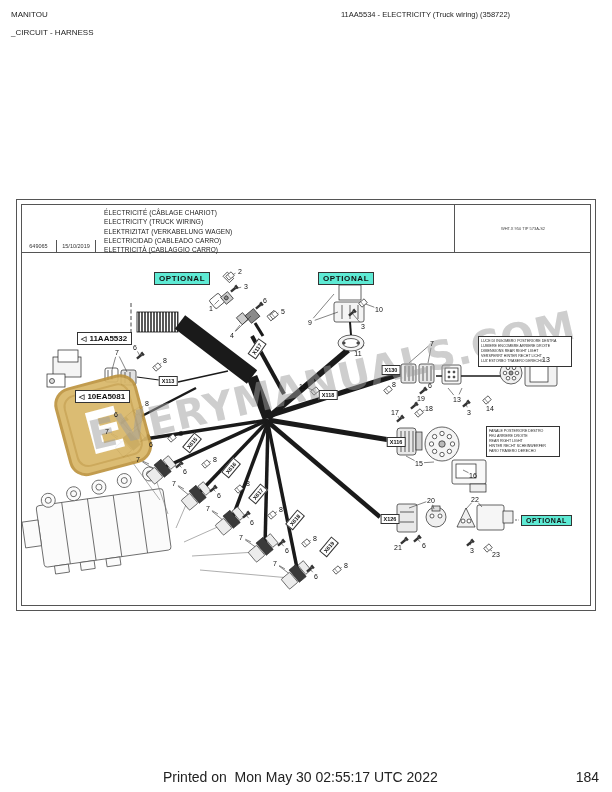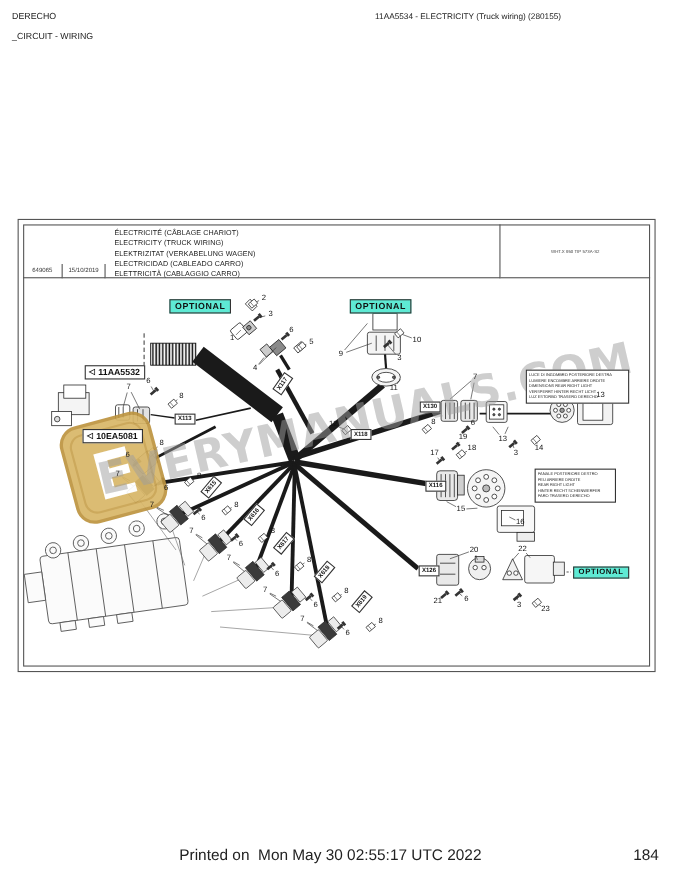--- a/index.html
+++ b/index.html
@@ -23,23 +23,23 @@
   .xlbl{position:absolute;border:1px solid #333;background:#fff;font-size:5.5px;font-weight:bold;
         padding:0 2px;line-height:8px;white-space:nowrap;transform:translate(-50%,-50%);}
   .callout{position:absolute;font-size:7px;color:#111;transform:translate(-50%,-50%);line-height:7px;}
   .footer{position:absolute;font-size:14px;color:#222;white-space:pre;}
 </style>
 </head>
 <body>
 
 <div id="page">
 
-  <div class="hdr" style="left:11px;top:10px;">DERECHO</div>
-  <div class="hdr hdr-right" style="left:341px;top:10px;">11AA5534 - ELECTRICITY (Truck wiring) (280155)</div>
-  <div class="hdr" style="left:11px;top:28px;">_CIRCUIT - WIRING</div>
+  <div class="hdr" style="left:11px;top:10px;">MANITOU</div>
+  <div class="hdr hdr-right" style="left:341px;top:10px;">11AA5534 - ELECTRICITY (Truck wiring) (358722)</div>
+  <div class="hdr" style="left:11px;top:28px;">_CIRCUIT - HARNESS</div>
 
   <div class="frame" style="left:16px;top:199px;width:580px;height:412px;"></div>
   <div class="frame" style="left:21px;top:204px;width:570px;height:402px;"></div>
 
   <div class="tb-cell tb-small" style="left:21px;top:240px;width:36px;height:13px;border-right:1px solid #555;border-bottom:1px solid #555;">649065</div>
   <div class="tb-cell tb-small" style="left:57px;top:240px;width:39px;height:13px;border-right:1px solid #555;border-bottom:1px solid #555;">15/10/2019</div>
   <div class="tb-cell tb-lang" style="left:96px;top:204px;width:359px;height:49px;border-right:1px solid #555;border-bottom:1px solid #555;">
     <div>ÉLECTRICITÉ (CÂBLAGE CHARIOT)</div>
     <div>ELECTRICITY (TRUCK WIRING)</div>
     <div>ELEKTRIZITAT (VERKABELUNG WAGEN)</div>

